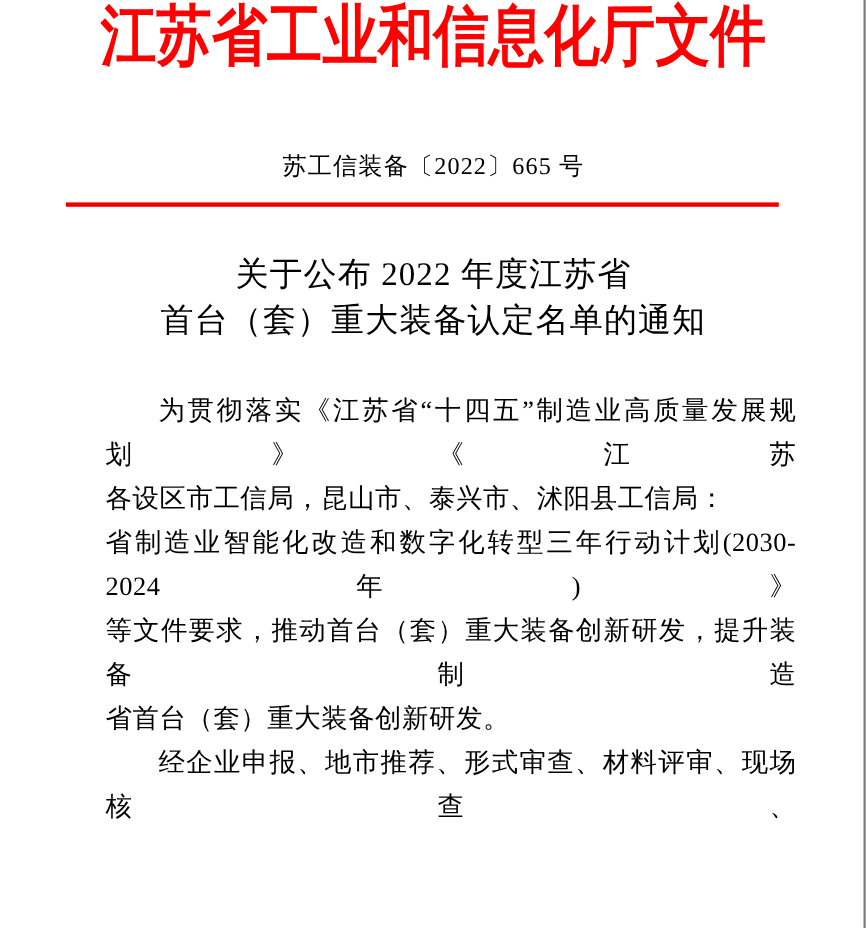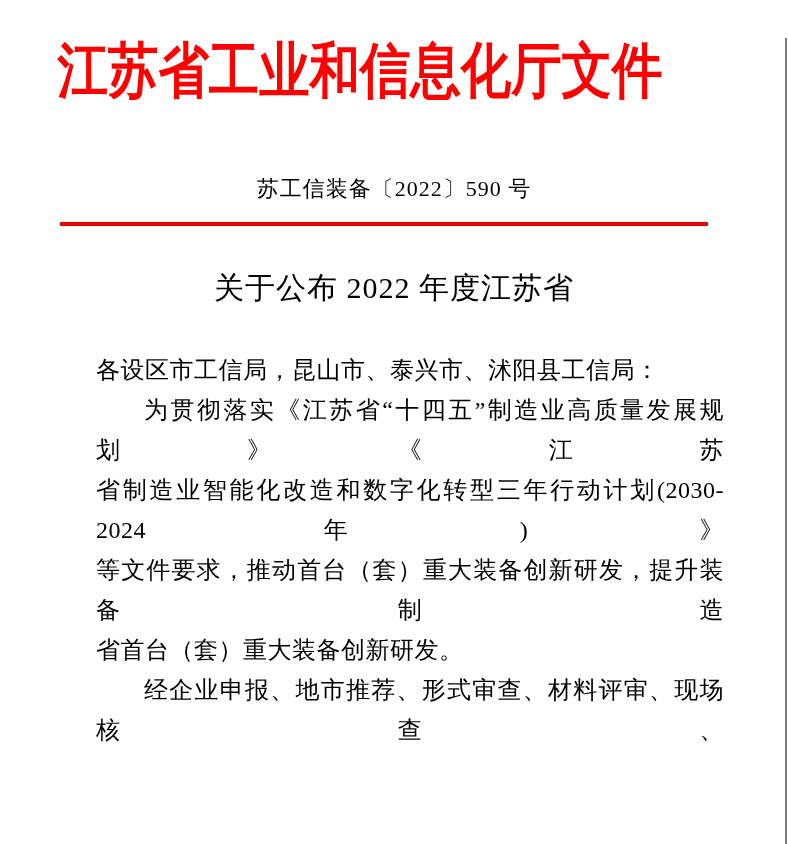--- a/index.html
+++ b/index.html
@@ -16,22 +16,21 @@
     position:relative;
     font-family:"Liberation Serif","DejaVu Serif",serif;
     color:var(--ink);
   }
   .page{
     position:relative;
     width:788px;height:844px;
   }
   
   .red-header{
-    margin-top:38px;
-    text-align:left;
+    text-align:center;
     height:66px;
     white-space:nowrap;
   }
   .red-header .inner{
     display:inline-block;
     transform:scaleX(0.84);
     transform-origin:50% 50%;
     font-size:60px;
     line-height:66px;
     font-weight:bold;
@@ -95,31 +94,32 @@
 </style>
 </head>
 <body>
 
 <div class="page">
 
   <div class="red-header">
     <span class="inner">江苏省工业和信息化厅文件</span>
   </div>
 
-  <div class="doc-no">苏工信装备〔2022〕590 号</div>
+  <div class="doc-no">苏工信装备〔2022〕665 号</div>
 
   <div class="red-rule"></div>
 
   <h1 class="title">
     <span>关于公布 2022 年度江苏省</span><br>
+    <span>首台（套）重大装备认定名单的通知</span>
   </h1>
 
   <div class="body" id="body-lines">
+      <div class="line indent justify">为贯彻落实《江苏省“十四五”制造业高质量发展规划》《江苏</div>
       <div class="line">各设区市工信局，昆山市、泰兴市、沭阳县工信局：</div>
-      <div class="line indent justify">为贯彻落实《江苏省“十四五”制造业高质量发展规划》《江苏</div>
       <div class="line justify">省制造业智能化改造和数字化转型三年行动计划(2030-2024 年)》</div>
       <div class="line justify">等文件要求，推动首台（套）重大装备创新研发，提升装备制造</div>
       <div class="line">省首台（套）重大装备创新研发。</div>
       <div class="line indent justify">经企业申报、地市推荐、形式审查、材料评审、现场核查、</div>
     </div>
 
   <div class="edge-right"></div>
 
 </div>
 

